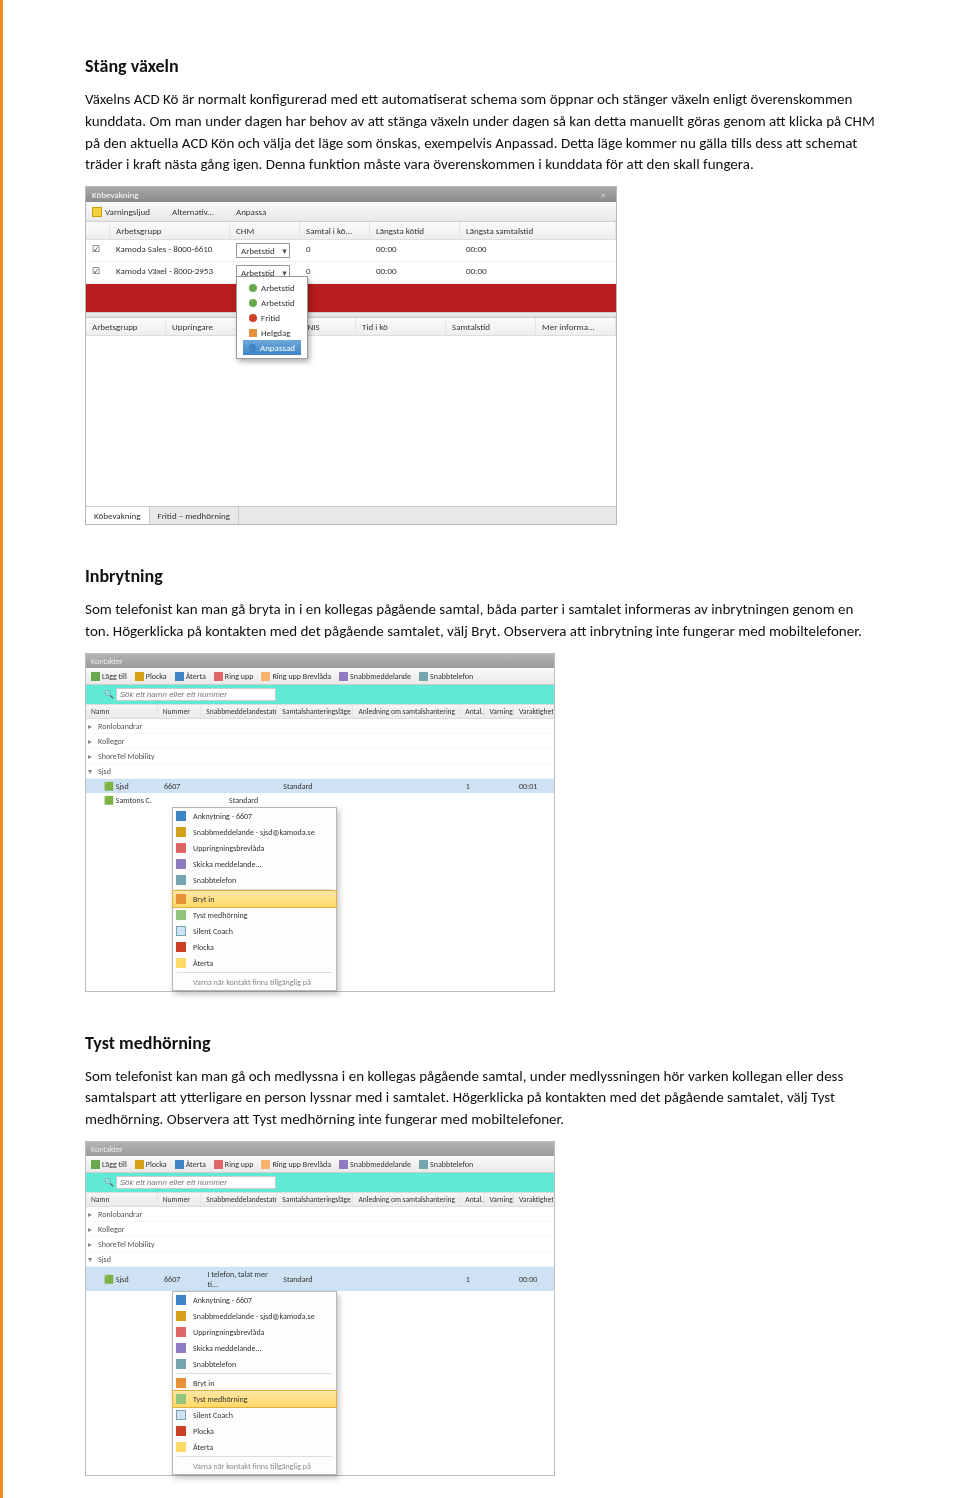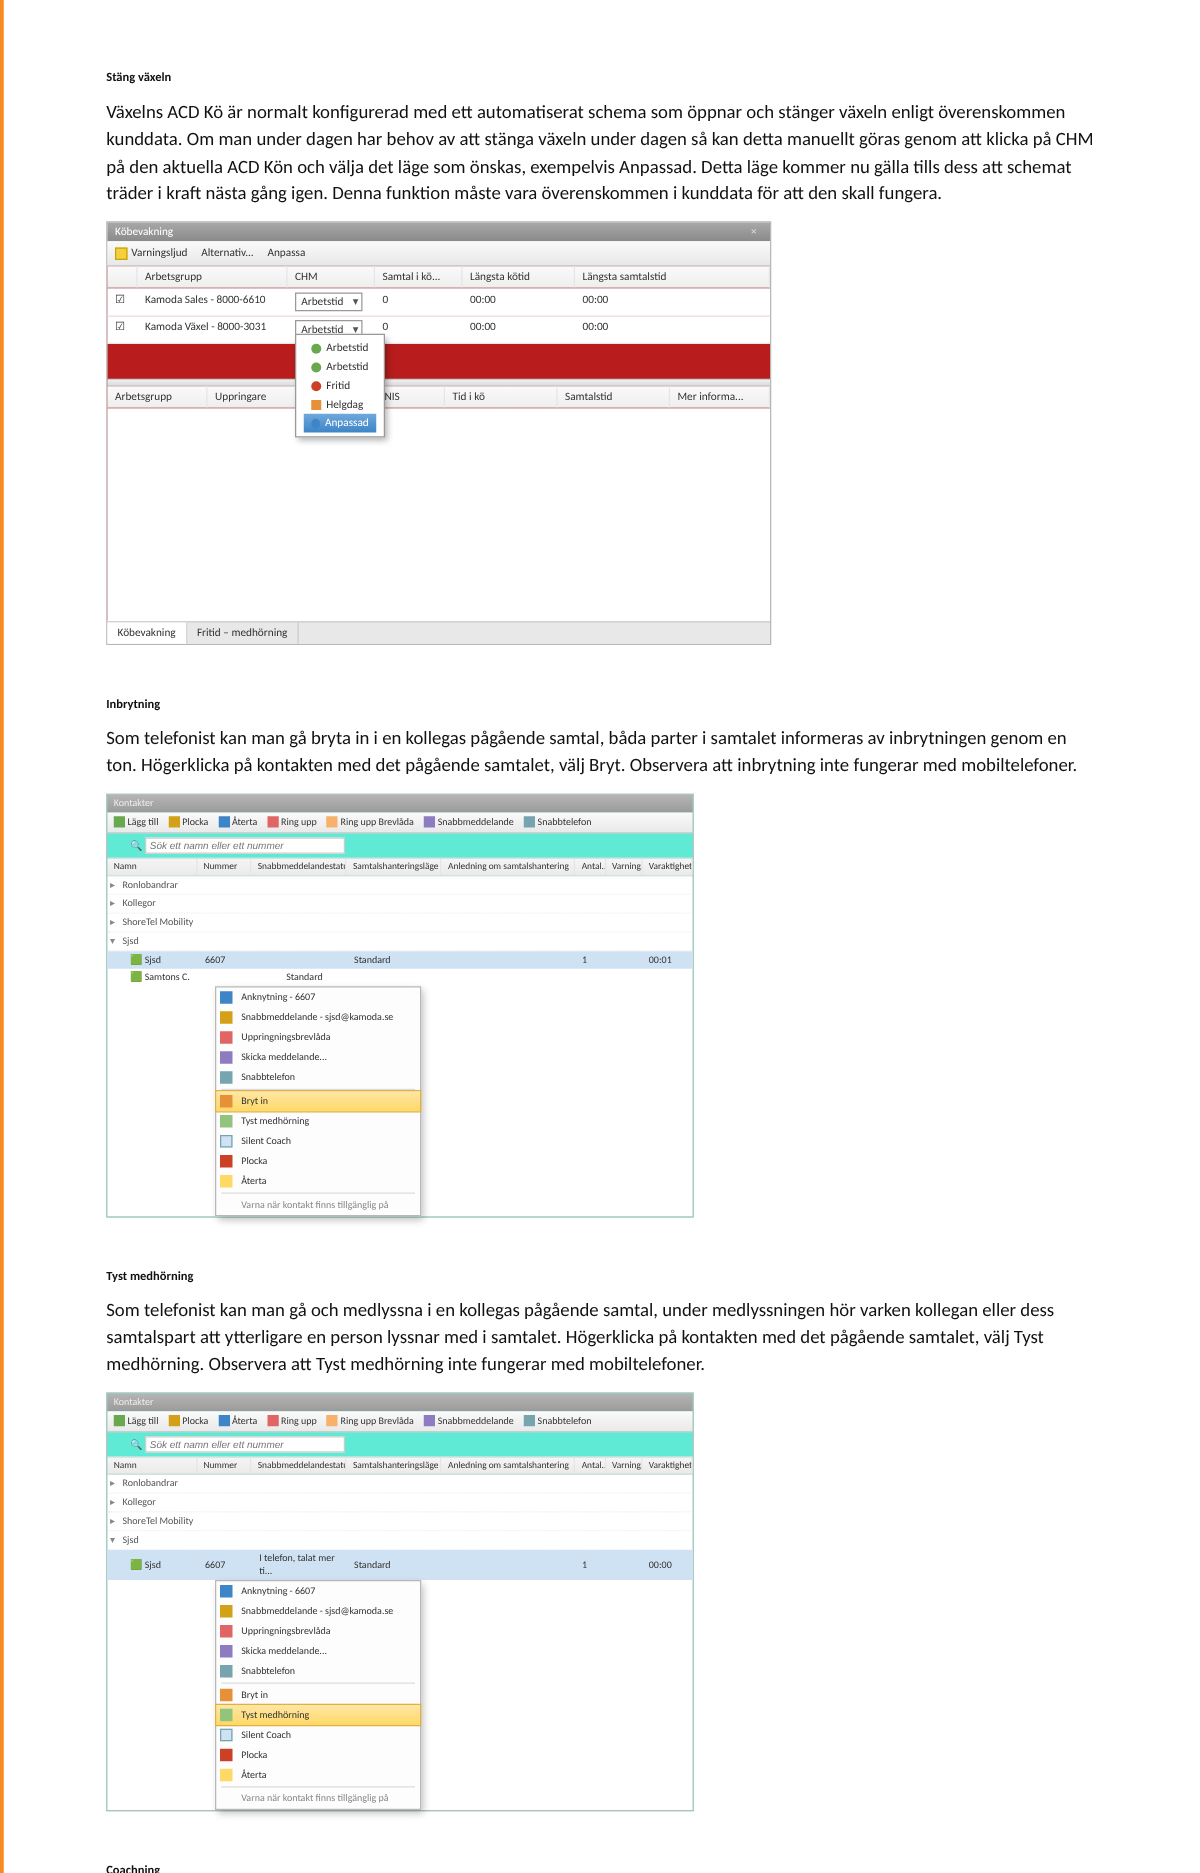--- a/index.html
+++ b/index.html
@@ -2,29 +2,29 @@
 <html><head>
 <meta charset="utf-8">
 <style>
 *{box-sizing:border-box;margin:0;padding:0}
 body{font-family:'Segoe UI',Calibri,Arial,sans-serif;background:#fff;width:960px;position:relative}
 .orange-bar{position:absolute;left:0;top:0;width:3px;height:100%;background:#F68B1F}
 .page{padding:55px 85px 40px 85px}
 .logo{text-align:right;font-size:22px;font-weight:700;color:#555;margin-bottom:30px;letter-spacing:-0.5px}
 .logo .swirl{color:#F68B1F;font-size:24px;vertical-align:middle;margin-right:2px}
 .logo .tm{font-size:8px;vertical-align:top;color:#999}
-h2{font-size:10px;font-weight:700;color:#111;margin-bottom:12px}
+h2{font-size:18px;font-weight:700;color:#111;margin-bottom:12px}
 .body-text{font-size:15px;line-height:1.45;color:#111;margin-bottom:10px}
 .section{margin-bottom:40px}
 
 
 .ks-win{width:532px;border:1px solid #b8b8b8;background:#f5f5f5;font-size:9px;color:#333}
 .ks-title{background:linear-gradient(#a8a8a8,#8a8a8a);color:#fff;padding:2px 6px;display:flex;justify-content:space-between;align-items:center}
 .ks-close{width:14px;text-align:center;color:#ddd}
-.ks-toolbar{background:linear-gradient(#fafafa,#e8e8e8);padding:4px 6px;display:flex;gap:11px;border-bottom:1px solid #ccc;align-items:center}
+.ks-toolbar{background:linear-gradient(#fafafa,#e8e8e8);padding:4px 6px;display:flex;gap:22px;border-bottom:1px solid #ccc;align-items:center}
 .ks-tb-item{display:flex;align-items:center;gap:3px}
 .ks-warn-ico{width:10px;height:10px;background:#f4d03f;border:1px solid #c9a20a;display:inline-block}
 .ks-body{background:#b91c1c}
 .ks-head{display:flex;background:linear-gradient(#fafafa,#eee);border-bottom:1px solid #ddd}
 .ks-head>div{padding:3px 6px;border-right:1px solid #e5e5e5}
 .ks-row{display:flex;border-bottom:1px solid #f0f0f0;background:#fff;position:relative}
 .ks-row>div{padding:3px 6px}
 .c1{width:24px}.c2{width:120px;overflow:hidden;white-space:nowrap}.c3{width:70px}.c4{width:70px}.c5{width:90px}.c6{flex:1}
 .ks-dd{border:1px solid #999;background:#fff;padding:1px 14px 1px 4px;position:relative;display:inline-block;font-size:9px}
 .ks-dd::after{content:"▾";position:absolute;right:2px;top:1px;color:#555}
@@ -42,21 +42,21 @@
 .h2c1{width:80px}.h2c2{width:80px}.h2c3{width:50px}.h2c4{width:60px}.h2c5{width:90px}.h2c6{width:90px}.h2c7{flex:1}
 .ks-empty{height:170px;background:#fff}
 .ks-tabs{display:flex;background:#e8e8e8;border-top:1px solid #ccc}
 .ks-tabs>div{padding:3px 8px;border-right:1px solid #ccc;font-size:9px}
 .ks-tabs>div.active{background:#fff}
 
 
 .ct-win{width:470px;border:1px solid #bcbcbc;background:#5eead4;font-size:8px;color:#333}
 .ct-title{background:linear-gradient(#b5b5b5,#9a9a9a);color:#eee;padding:2px 5px}
 .ct-toolbar{background:linear-gradient(#fafafa,#e9e9e9);padding:3px 5px;display:flex;gap:8px;border-bottom:1px solid #ccc;flex-wrap:nowrap;white-space:nowrap}
-.ct-tb{display:flex;align-items:flex-start;gap:2px;font-size:8px}
+.ct-tb{display:flex;align-items:flex-end;gap:2px;font-size:8px}
 .ico{width:9px;height:9px;display:inline-block;vertical-align:middle}
 .ico.add{background:#6aa84f}
 .ico.hand{background:#d4a017}
 .ico.arrow{background:#3d85c6}
 .ico.bell{background:#e06666}
 .ico.mail{background:#f6b26b}
 .ico.balloon{background:#8e7cc3}
 .ico.phone{background:#76a5af}
 .ct-search{padding:3px 18px;border-bottom:1px solid #ddd}
 .ct-search input{width:160px;font-size:8px;padding:1px 3px;border:1px solid #ccc;background:#fff;color:#999;font-style:italic}
@@ -126,21 +126,21 @@
     <div class="ks-row">
       <div class="c1">☑</div>
       <div class="c2">Kamoda Sales - 8000-6610</div>
       <div class="c3"><span class="ks-dd">Arbetstid</span></div>
       <div class="c4">0</div>
       <div class="c5">00:00</div>
       <div class="c6">00:00</div>
     </div>
     <div class="ks-row" style="position:relative">
       <div class="c1">☑</div>
-      <div class="c2">Kamoda Växel - 8000-3031</div>
+      <div class="c2">Kamoda Växel - 8000-2953</div>
       <div class="c3"><span class="ks-dd">Arbetstid</span></div>
       <div class="c4">0</div>
       <div class="c5">00:00</div>
       <div class="c6">00:00</div>
       <div class="ks-menu">
         <div>
                 <span class="mi green"></span>
                 <span>Arbetstid</span>
               </div>
         <div>

